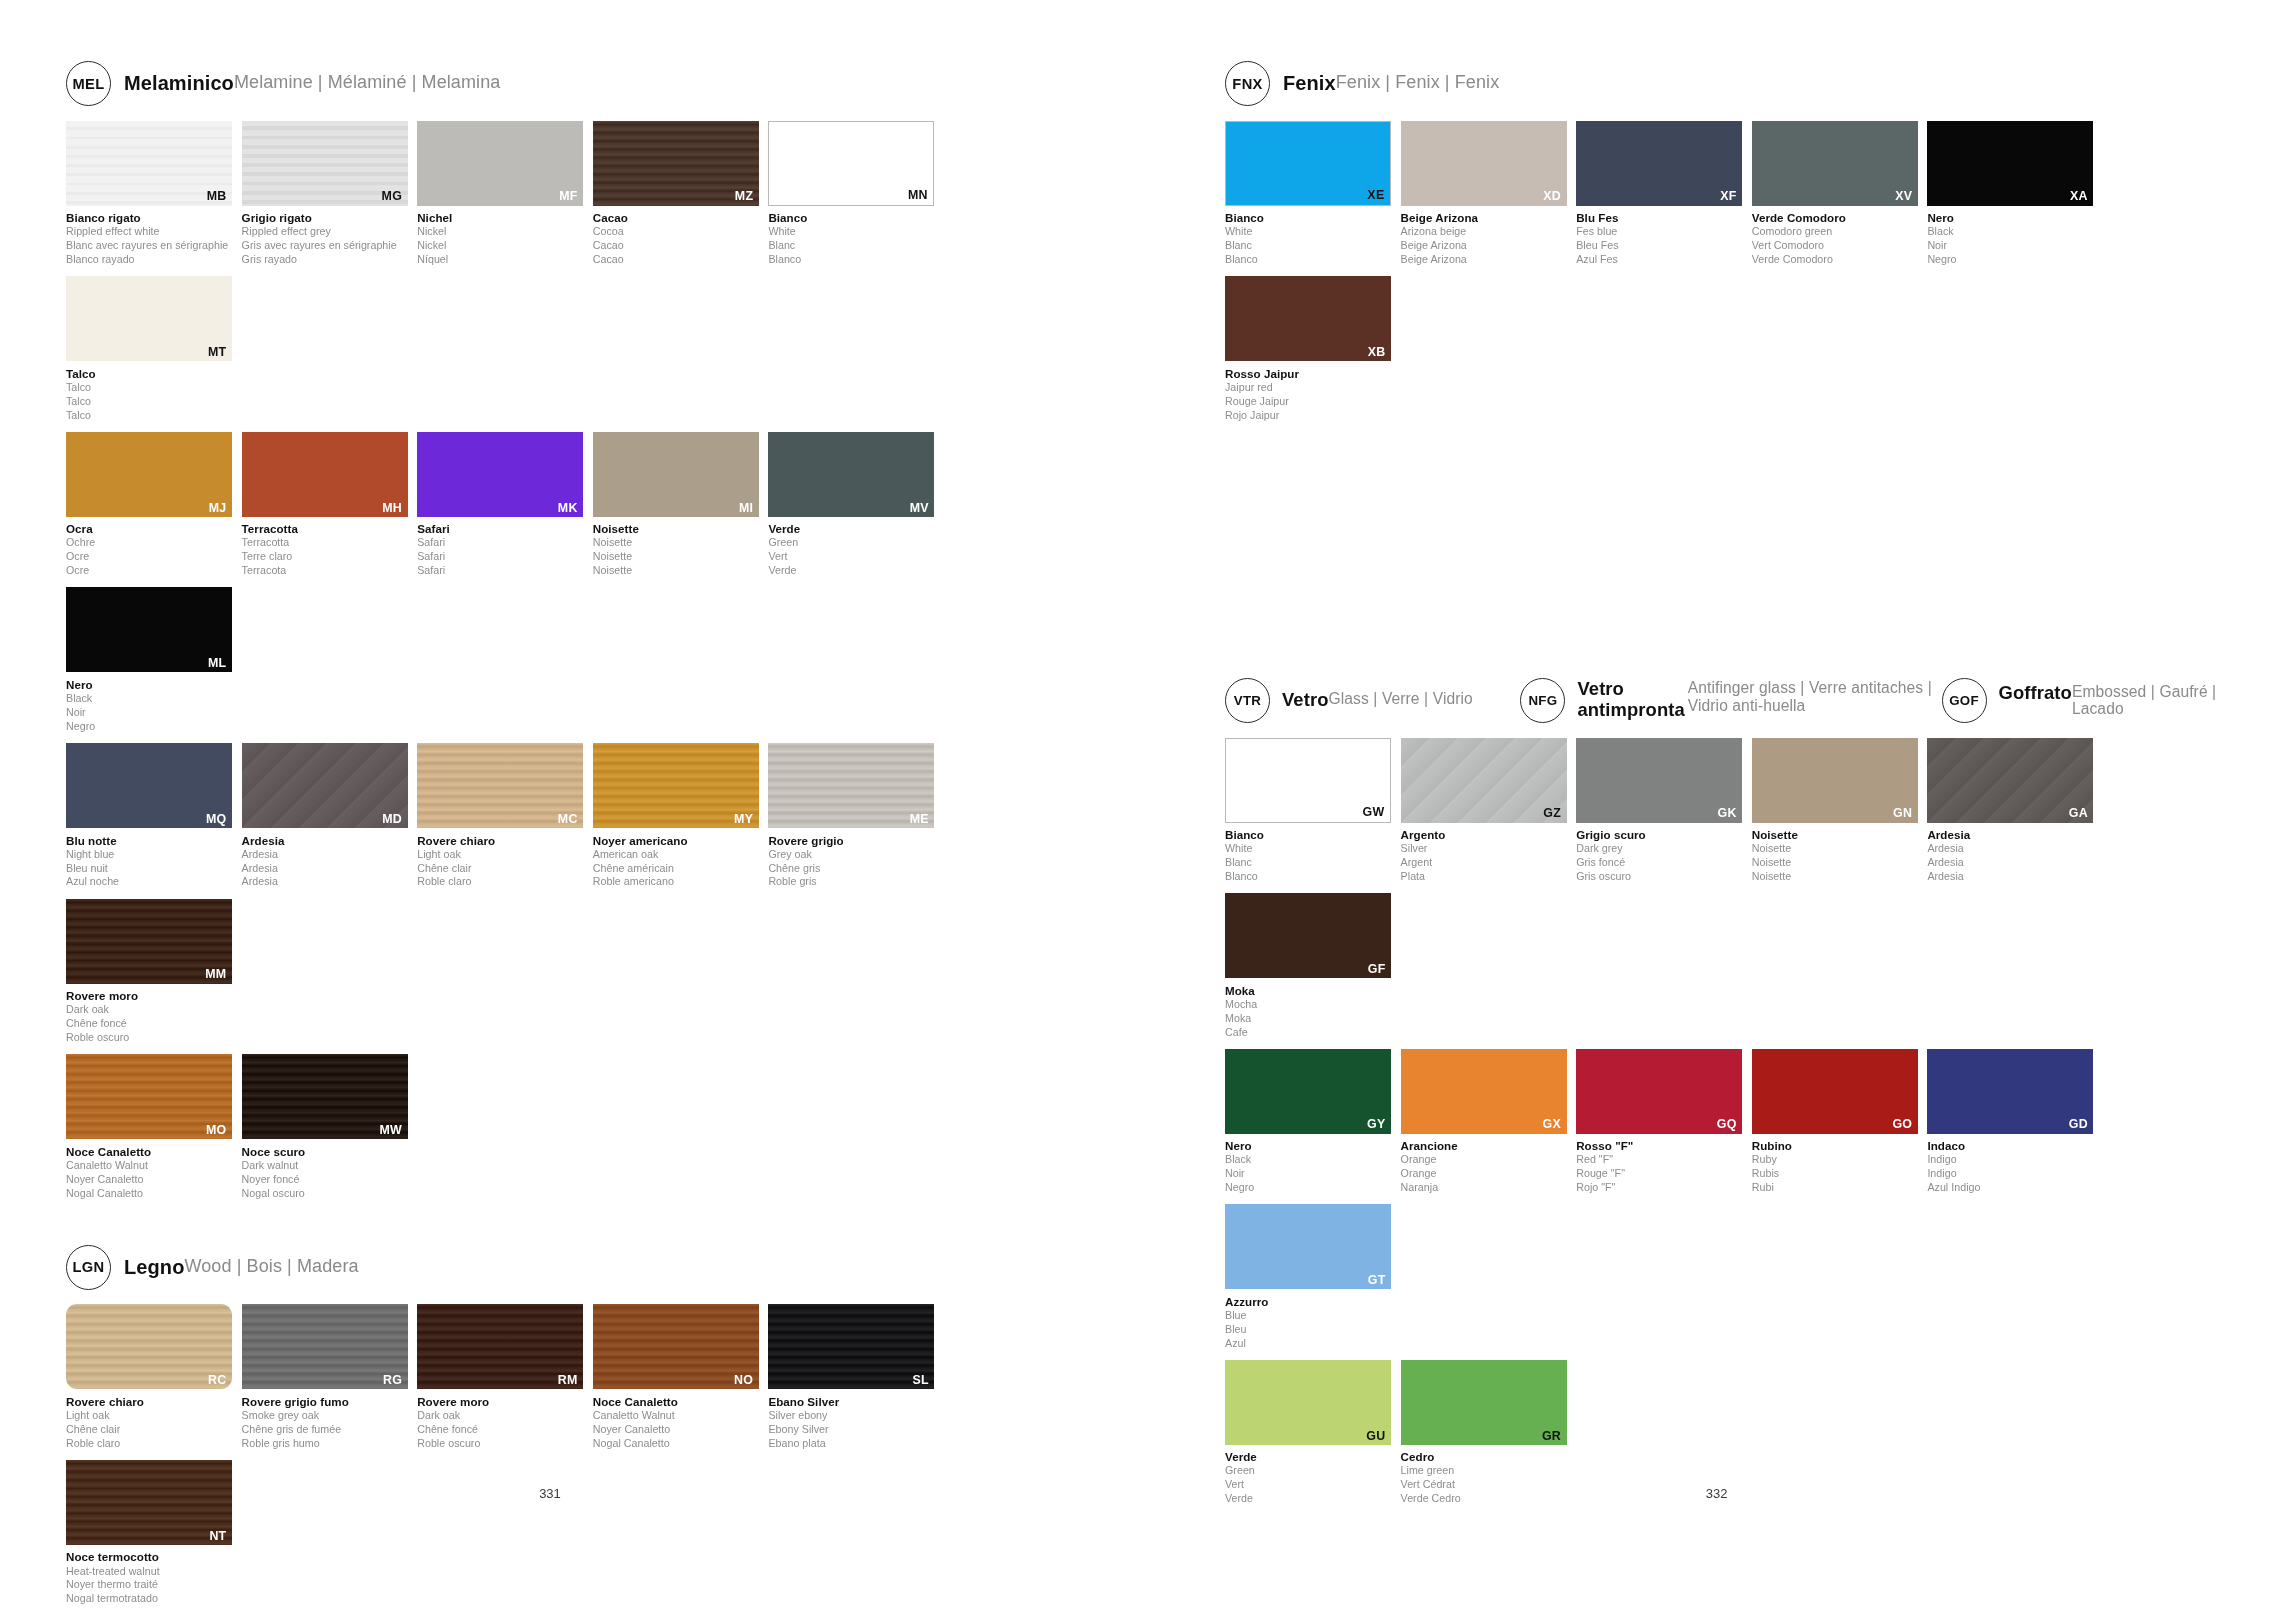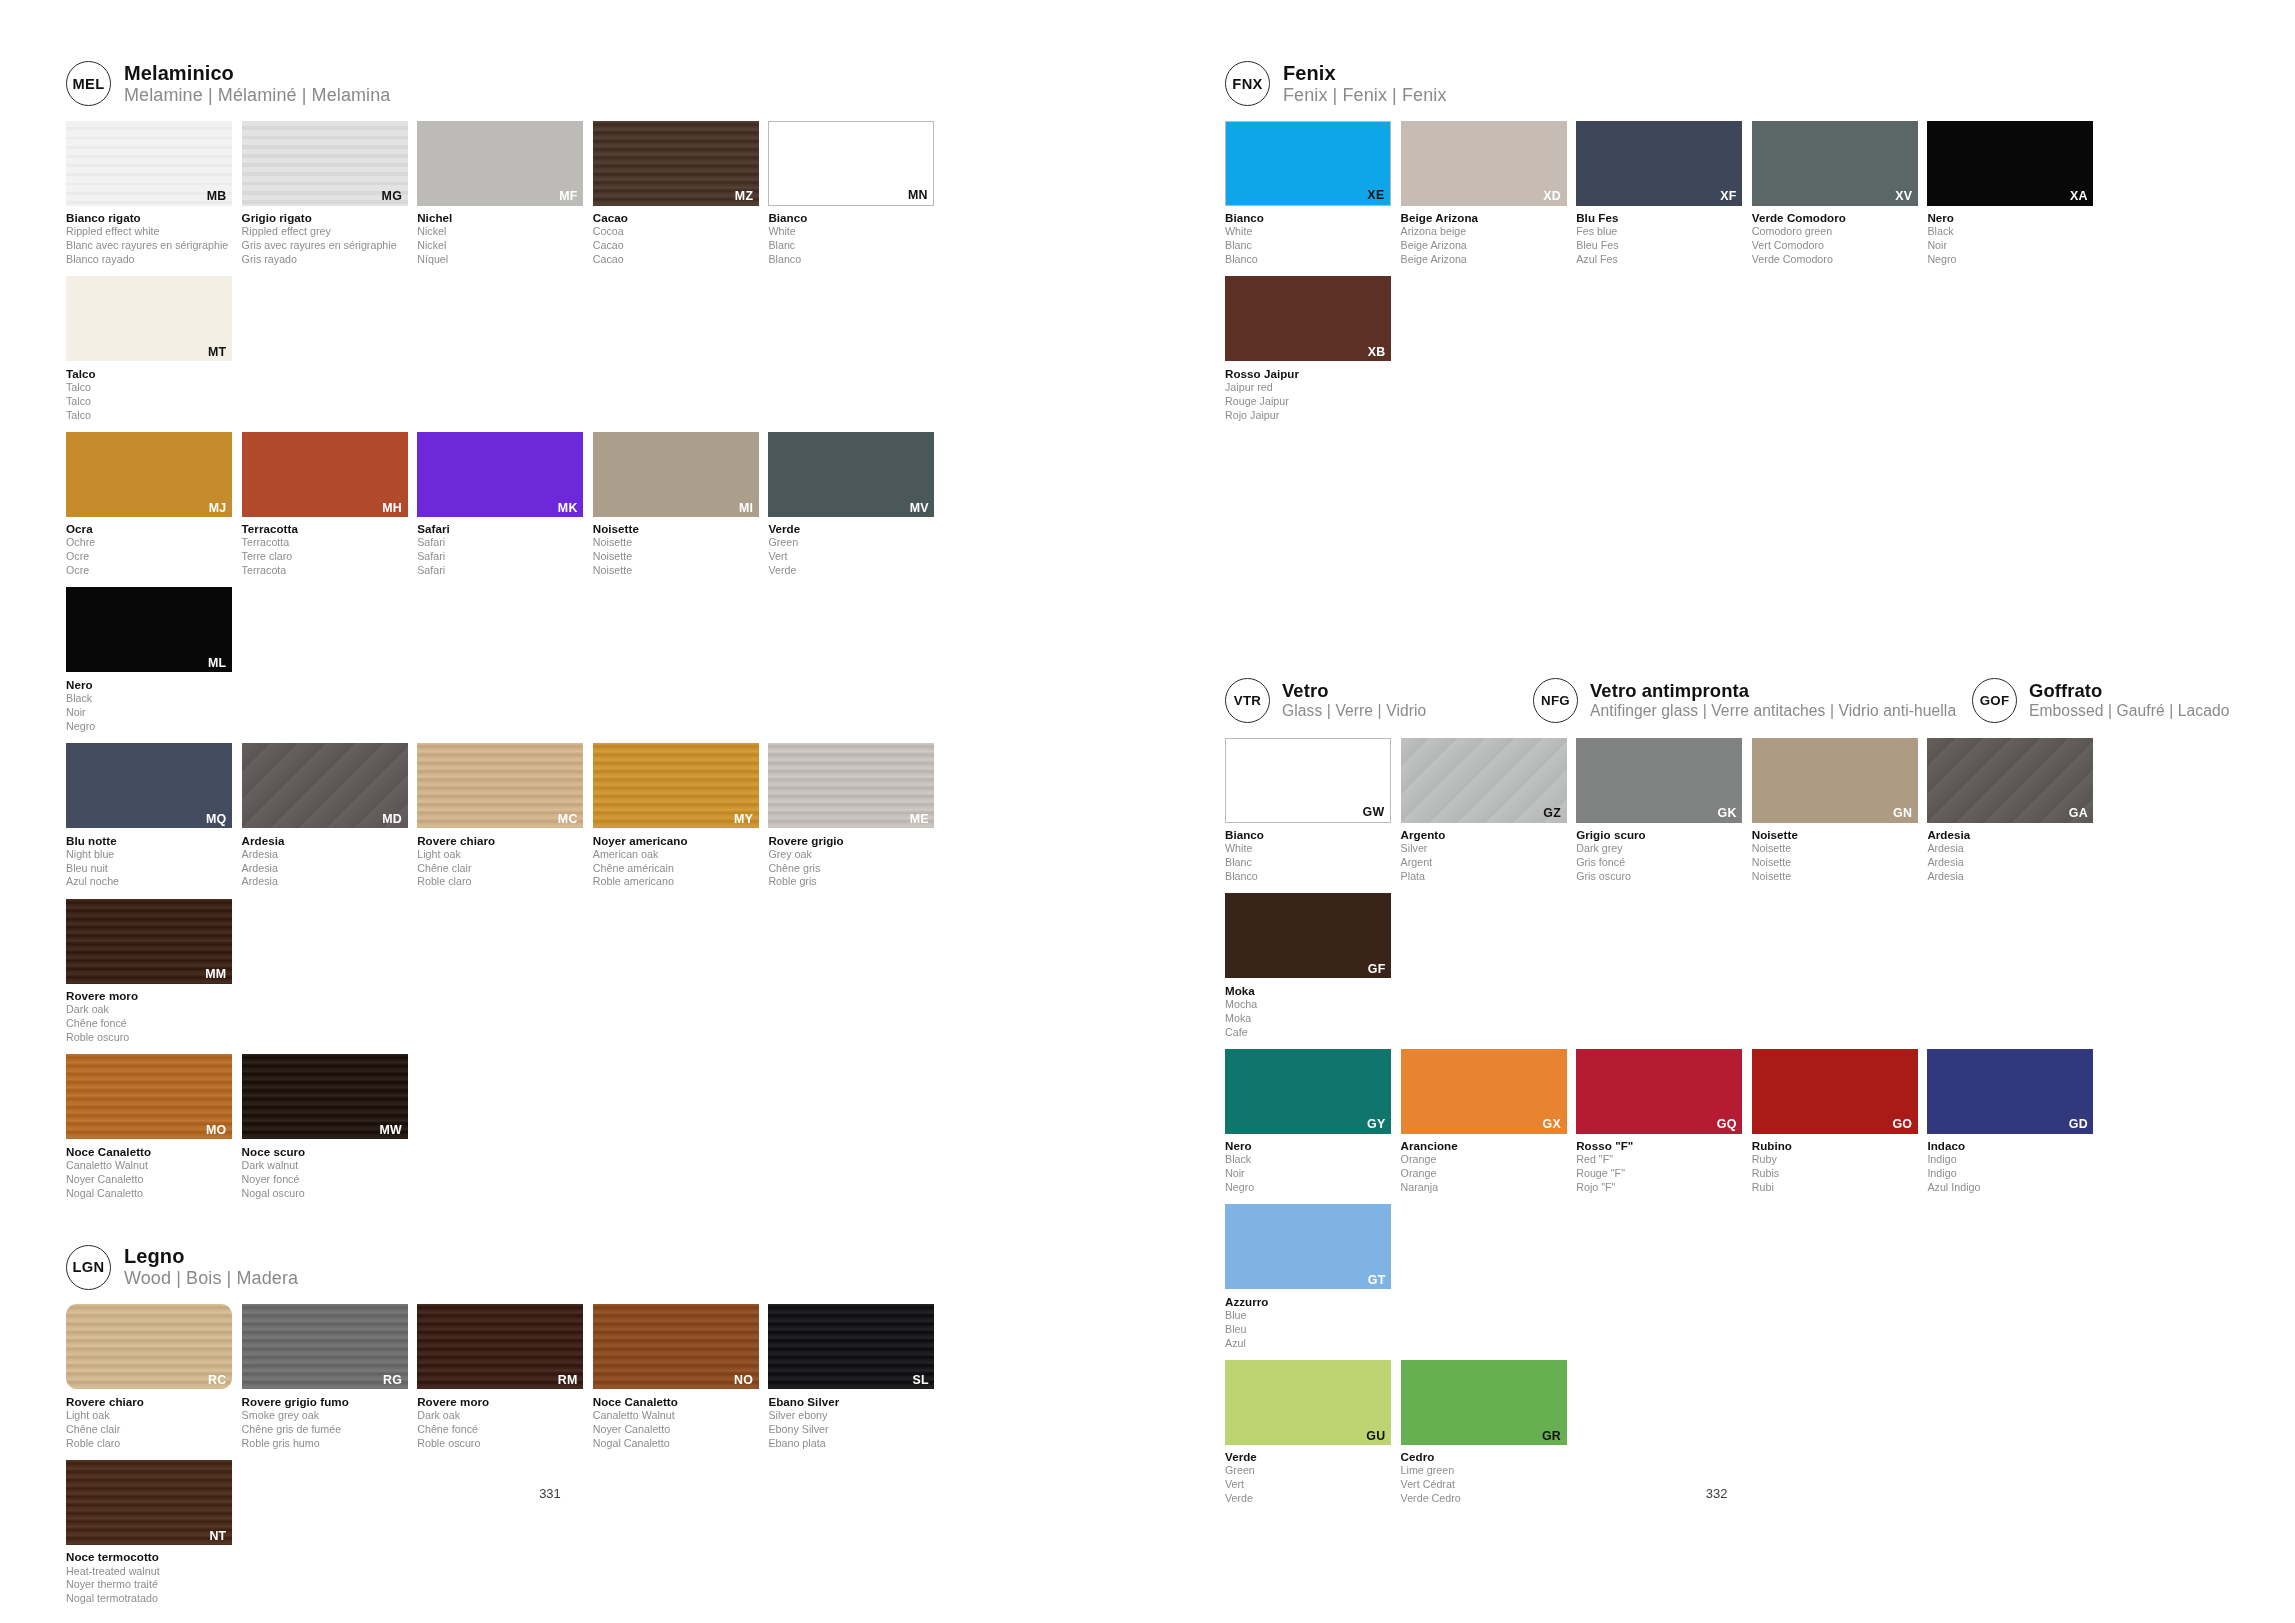--- a/index.html
+++ b/index.html
@@ -20,21 +20,21 @@
   
   .section-header { display:flex; align-items:center; gap:13px; }
   .badge {
     width:45px; height:45px; border-radius:50%;
     border:1.3px solid #2b2b2b;
     display:flex; align-items:center; justify-content:center;
     font-size:14.7px; font-weight:bold; letter-spacing:0.3px; color:#111;
     flex:0 0 auto;
   }
   .badge.narrow { font-size:13.3px; }
-  .sh-text { display:flex; flex-direction:column; justify-content:center; line-height:1.14; }
+  .sh-text { display:flex; flex-direction:row; justify-content:center; line-height:1.14; }
   .sh-title { font-size:20px; font-weight:bold; color:#111; letter-spacing:0.1px; }
   .sh-sub { font-size:18px; color:#8a8a8a; font-weight:400; letter-spacing:0.1px; }
   .sh-title.sm { font-size:18.4px; }
   .sh-sub.sm { font-size:15.6px; }
 
   
   .grid { display:flex; flex-wrap:wrap; }
   .cell { width:171px; margin-right:4.6px; margin-bottom:9.2px; }
   .chip {
     position:relative;
@@ -563,21 +563,21 @@
               </div>
               <div class="cap">
                 <div class="it">Moka</div>
                 <div class="tr">Mocha</div>
                 <div class="tr">Moka</div>
                 <div class="tr">Cafe</div>
               </div>
             </div>
             <div style="width: 100%; height: 0px;"></div>
             <div class="cell">
-              <div class="chip" style="background: #0f766e;">
+              <div class="chip" style="background: #14532d;">
                 <span class="code light">GY</span>
               </div>
               <div class="cap">
                 <div class="it">Nero</div>
                 <div class="tr">Black</div>
                 <div class="tr">Noir</div>
                 <div class="tr">Negro</div>
               </div>
             </div>
             <div class="cell">

